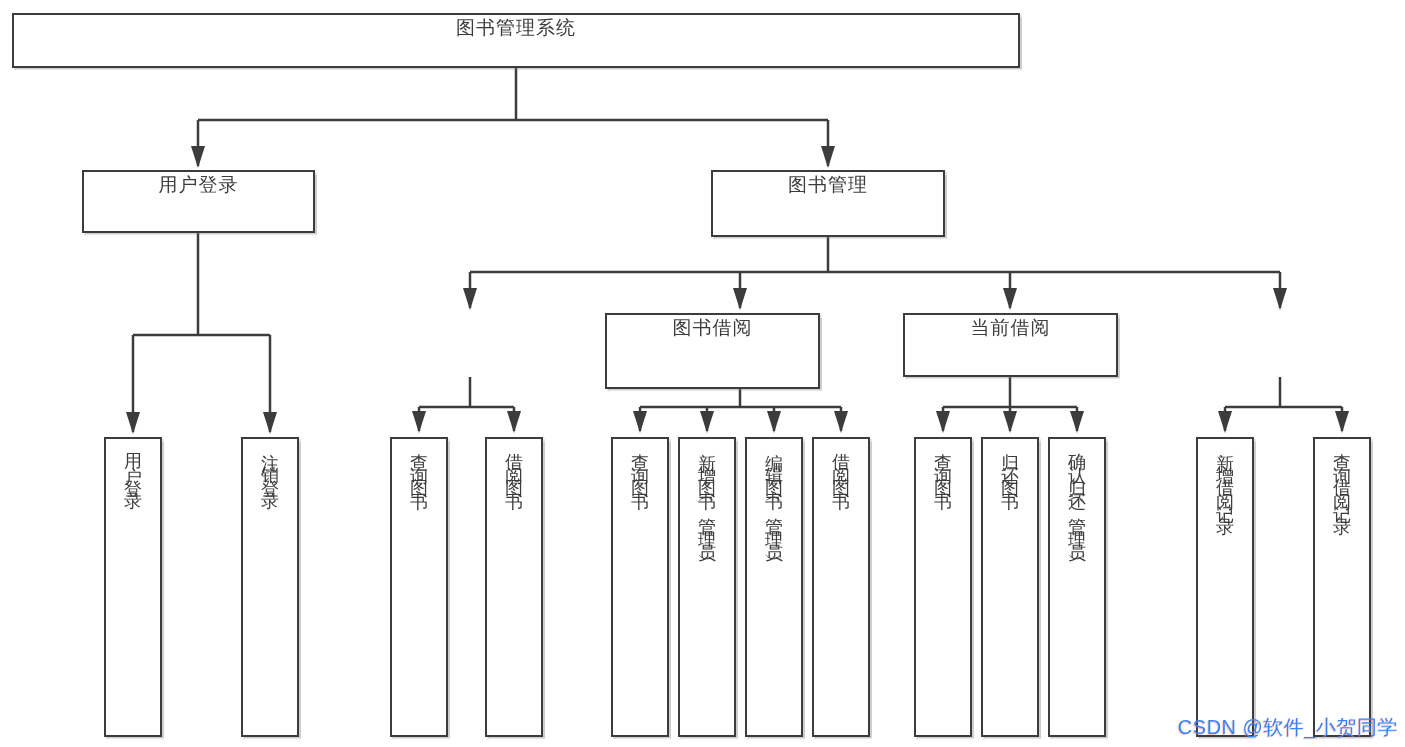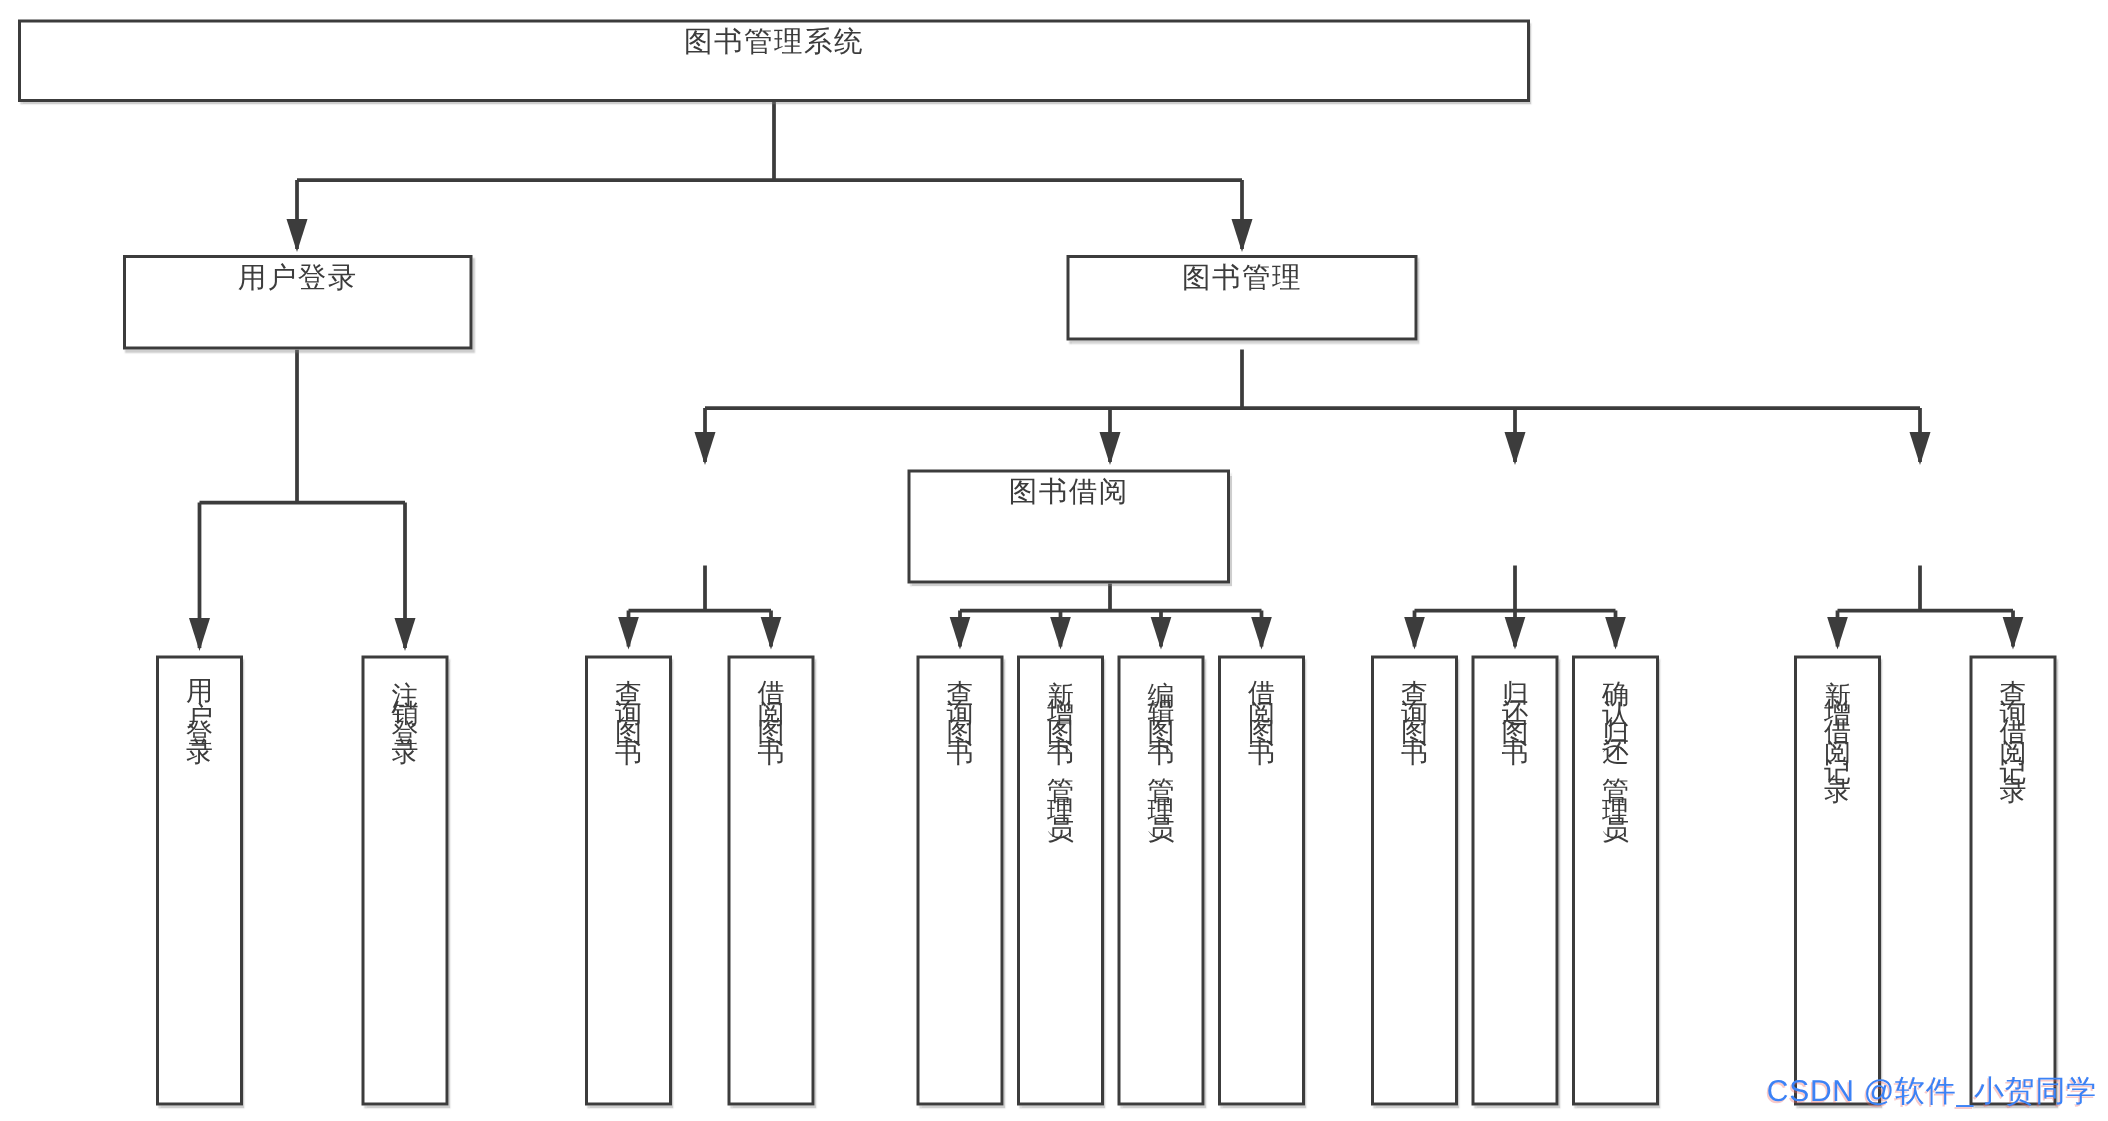--- a/index.html
+++ b/index.html
@@ -106,26 +106,29 @@
     </g>
   </svg>
 
   <div class="node" style="left:12px;top:13px;width:1008px;height:55px">
     <span>图书管理系统</span>
   </div>
 
   <div class="node" style="left:82px;top:170px;width:233px;height:63px">
     <span>用户登录</span>
   </div>
-  <div class="node" style="left:711px;top:170px;width:234px;height:57px">
+  <div class="node" style="left:711px;top:170px;width:234px;height:67px">
     <span>图书管理</span>
   </div>
 
   <div class="node" style="left:605px;top:313px;width:215px;height:76px">
     <span>图书借阅</span>
+  </div>
+  <div class="node" style="left:903px;top:313px;width:215px;height:64px">
+    <span>当前借阅</span>
   </div>
 
   <div class="node leaf" style="left:104px;top:437px;width:58px;height:300px">
     <span>用户登录</span>
   </div>
   <div class="node leaf" style="left:241px;top:437px;width:58px;height:300px">
     <span>注销登录</span>
   </div>
 
   <div class="node leaf" style="left:390px;top:437px;width:58px;height:300px">

